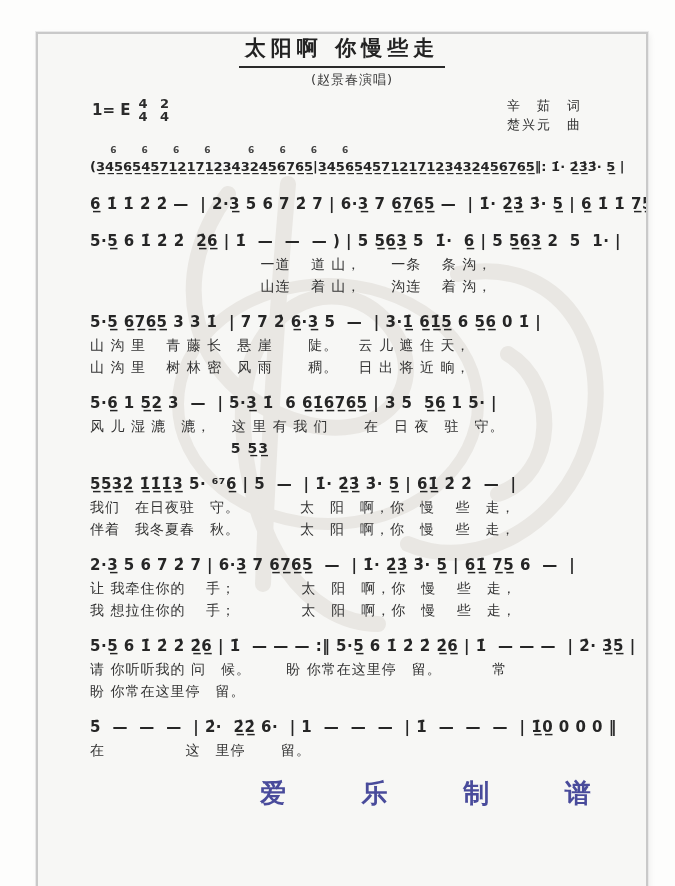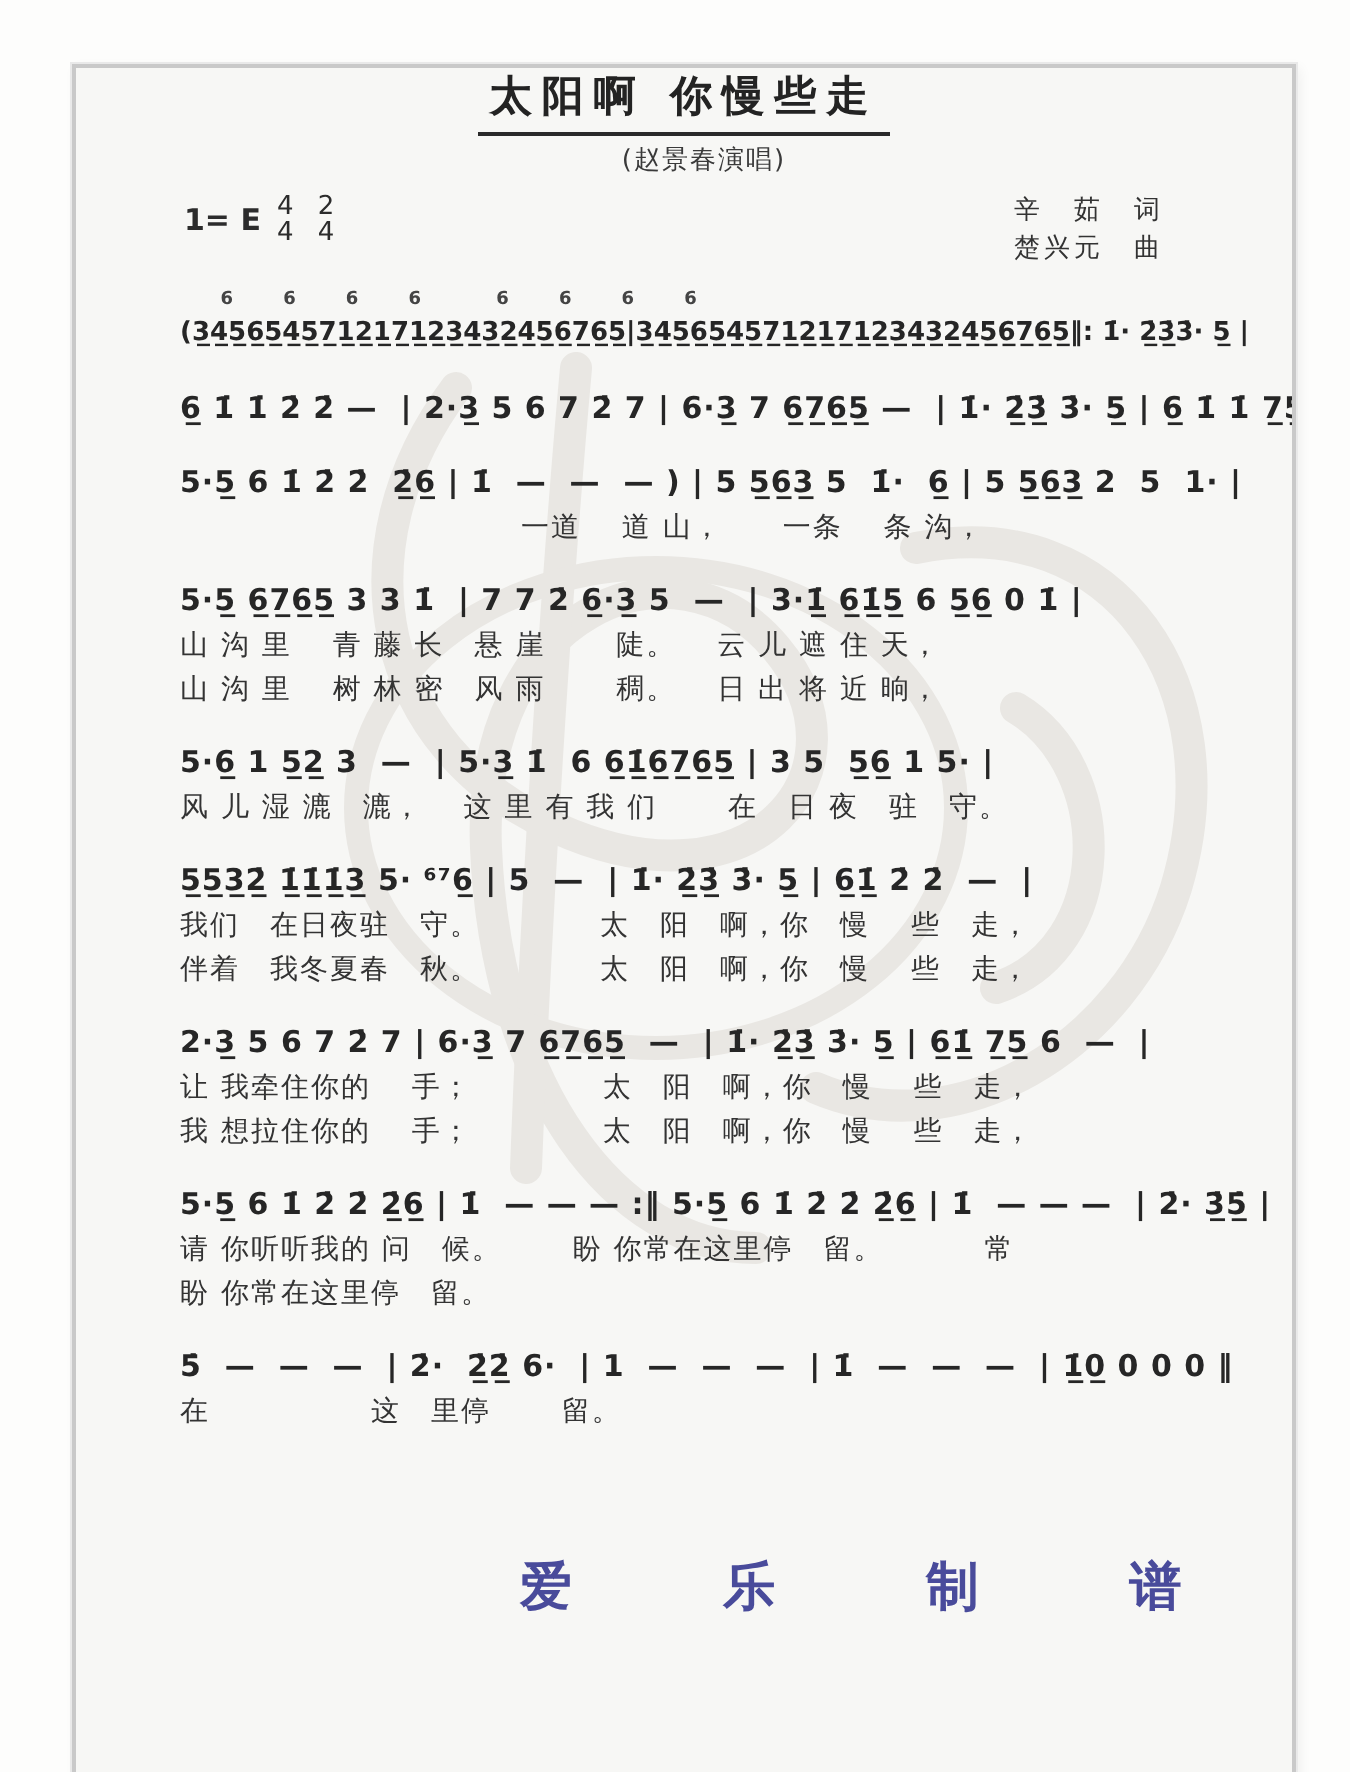--- a/index.html
+++ b/index.html
@@ -37,21 +37,21 @@
     border-bottom:2px solid #2a2a2a;padding:0 6px 4px 6px;
   }
   .subtitle{
     text-align:center;font-size:13px;color:#3a3a3a;margin-top:3px;letter-spacing:1px;padding-left:20px;
   }
   .meta-row{
     display:flex;justify-content:space-between;align-items:flex-start;
     padding:8px 64px 0 54px;
   }
   .key{font-size:15px;font-weight:bold;color:#2c2c2c;display:flex;align-items:center;gap:8px;}
-  .timesig{display:inline-flex;flex-direction:column;line-height:1;font-size:13px;font-weight:normal;}
+  .timesig{display:inline-flex;flex-direction:column;line-height:1;font-size:13px;font-weight:bold;}
   .timesig span{letter-spacing:4px;}
   .credits{font-size:13px;color:#333;text-align:right;line-height:1.45;letter-spacing:2px;}
   .systems{padding:10px 40px 0 52px;position:relative;}
   .system{margin-bottom:13px;position:relative;}
   .above-row{
     font-size:9px;color:#444;font-weight:bold;white-space:pre;
     height:10px;line-height:10px;padding-left:14px;letter-spacing:0;
   }
   .notes{
     font-size:15px;font-weight:bold;color:#262626;white-space:pre;
@@ -105,29 +105,31 @@
       <div class="system">
         <div class="above-row">  6        6        6        6            6        6        6        6</div>
         <div class="notes dense">(3̲4̲5̲6̲5̲4̲5̲7̲1̲2̲1̲7̲1̲2̲3̲4̲3̲2̲4̲5̲6̲7̲6̲5̲|3̲4̲5̲6̲5̲4̲5̲7̲1̲2̲1̲7̲1̲2̲3̲4̲3̲2̲4̲5̲6̲7̲6̲5̲‖: 1̇· 2̲̇3̲̇3̇· 5̲ |</div>
       </div>
       <div class="system">
         <div class="notes">6̲ 1̇ 1̇ 2̇ 2̇ —  | 2·3̲ 5 6 7 2̇ 7 | 6·3̲ 7 6̲7̲6̲5̲ —  | 1̇· 2̲̇3̲̇ 3̇· 5̲ | 6̲ 1̇ 1̇ 7̲5̲6 —  |</div>
       </div>
       <div class="system">
         <div class="notes">5·5̲ 6 1̇ 2̇ 2̇  2̲̇6̲ | 1̇  —  —  — ) | 5 5̲6̲3̲ 5  1̇·  6̲ | 5 5̲6̲3̲ 2  5  1· |</div>
         <div class="lyric">　　　　　　　　　　　 一道　 道 山，　　一条　 条 沟，</div>
+        <div class="lyric">　　　　　　　　　　　 山连　 着 山，　　沟连　 着 沟，</div>
       </div>
       <div class="system">
         <div class="notes">5·5̲ 6̲7̲6̲5̲ 3 3 1̇  | 7 7 2̇ 6̲·3̲ 5  —  | 3·1̲̇ 6̲1̲̇5̲ 6 5̲6̲ 0 1̇ |</div>
         <div class="lyric">山 沟 里　 青 藤 长　悬 崖　　 陡。　 云 儿 遮 住 天，</div>
         <div class="lyric">山 沟 里　 树 林 密　风 雨　　 稠。　 日 出 将 近 晌，</div>
       </div>
       <div class="system">
         <div class="notes">5·6̲ 1 5̲2̲ 3  —  | 5·3̲ 1̇  6 6̲1̲̇6̲7̲6̲5̲ | 3 5  5̲6̲ 1 5· |</div>
         <div class="lyric">风 儿 湿 漉　漉，　 这 里 有 我 们　　 在　日 夜　驻　守。</div>
+        <div class="lyric notesub">　　　　　　　　　 5 5̲3̲</div>
       </div>
       <div class="system">
         <div class="notes">5̲5̲3̲2̲̇ 1̲̇1̲̇1̲̇3̲ 5· ⁶⁷6̲ | 5  —  | 1̇· 2̲̇3̲̇ 3̇· 5̲ | 6̲1̲̇ 2̇ 2̇  —  |</div>
         <div class="lyric">我们　在日夜驻　守。　　　　太　阳　啊，你　慢　 些　走，</div>
         <div class="lyric">伴着　我冬夏春　秋。　　　　太　阳　啊，你　慢　 些　走，</div>
       </div>
       <div class="system">
         <div class="notes">2·3̲ 5 6 7 2̇ 7 | 6·3̲ 7 6̲7̲6̲5̲  —  | 1̇· 2̲̇3̲̇ 3̇· 5̲ | 6̲1̲̇ 7̲5̲ 6  —  |</div>
         <div class="lyric">让 我牵住你的　 手；　　　　 太　阳　啊，你　慢　 些　走，</div>
         <div class="lyric">我 想拉住你的　 手；　　　　 太　阳　啊，你　慢　 些　走，</div>

